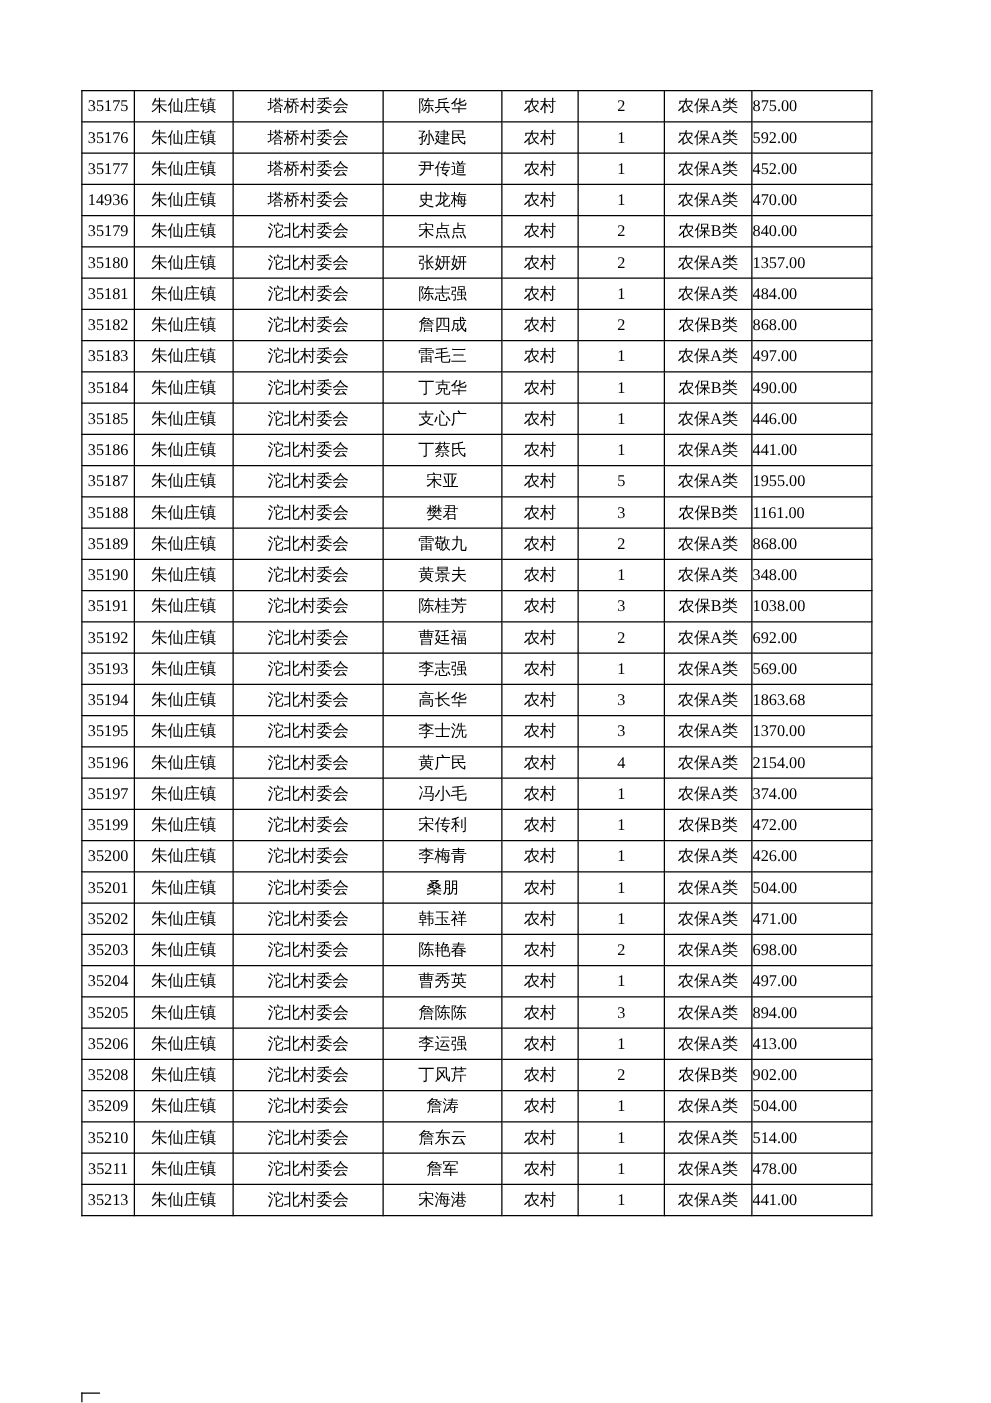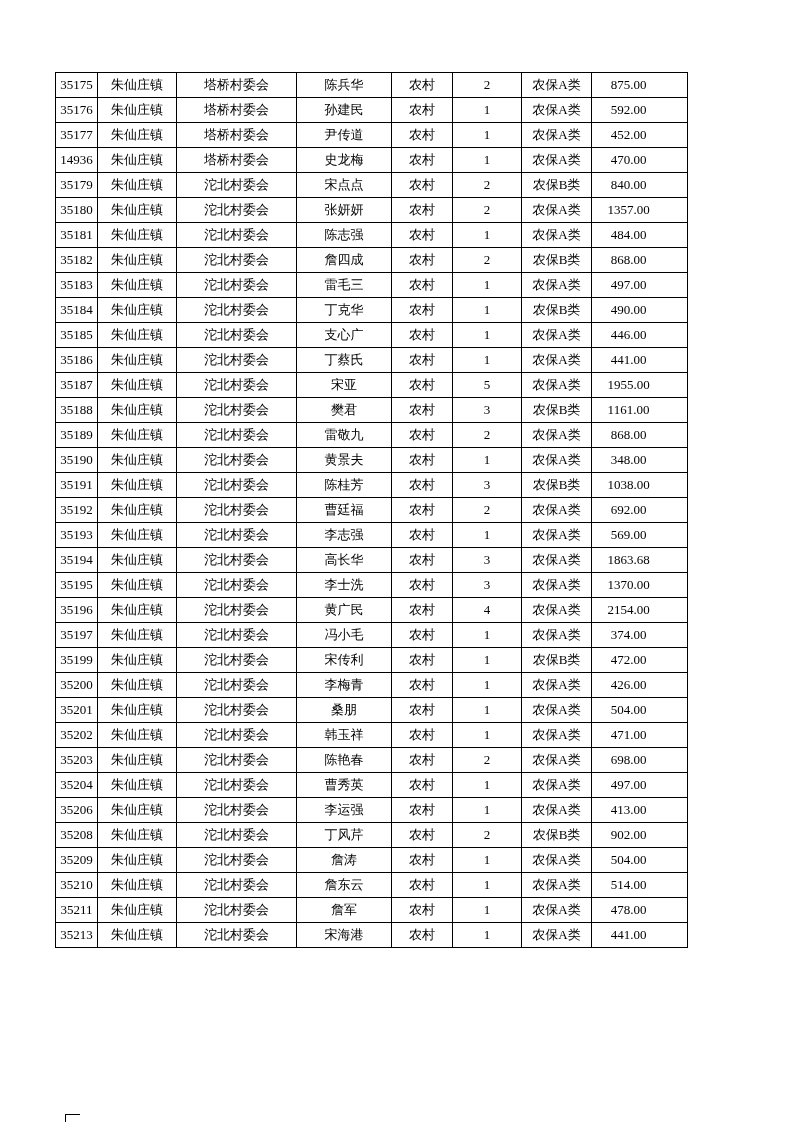--- a/index.html
+++ b/index.html
@@ -11,39 +11,39 @@
     position: relative;
     width: 793px;
     height: 1122px;
     background: #ffffff;
     overflow: hidden;
     font-family: "Liberation Serif", "DejaVu Serif", serif;
     color: #000000;
   }
   table.grid {
     position: absolute;
-    left: 55px;
+    left: 65px;
     top: 72px;
     border-collapse: collapse;
     table-layout: fixed;
     width: 632px;
   }
   .grid td {
     border: 1px solid #000000;
     height: 24px;
     padding: 0;
     font-size: 13px;
     line-height: 24px;
     text-align: center;
     white-space: nowrap;
     overflow: hidden;
     font-family: "Liberation Serif", "DejaVu Serif", serif;
   }
   .grid td.amount {
-    text-align: center;
+    text-align: left;
     padding-right: 22px;
   }
   .next-table-fragment {
     position: absolute;
     left: 65px;
     top: 1114px;
     width: 14px;
     height: 8px;
     border-left: 1px solid #000000;
     border-top: 1px solid #000000;
@@ -378,20 +378,30 @@
     <td>35204</td>
     <td>朱仙庄镇</td>
     <td>沱北村委会</td>
     <td>曹秀英</td>
     <td>农村</td>
     <td>1</td>
     <td>农保A类</td>
     <td class="amount">497.00</td>
   </tr>
 
+  <tr>
+    <td>35205</td>
+    <td>朱仙庄镇</td>
+    <td>沱北村委会</td>
+    <td>詹陈陈</td>
+    <td>农村</td>
+    <td>3</td>
+    <td>农保A类</td>
+    <td class="amount">894.00</td>
+  </tr>
 
   <tr>
     <td>35206</td>
     <td>朱仙庄镇</td>
     <td>沱北村委会</td>
     <td>李运强</td>
     <td>农村</td>
     <td>1</td>
     <td>农保A类</td>
     <td class="amount">413.00</td>

